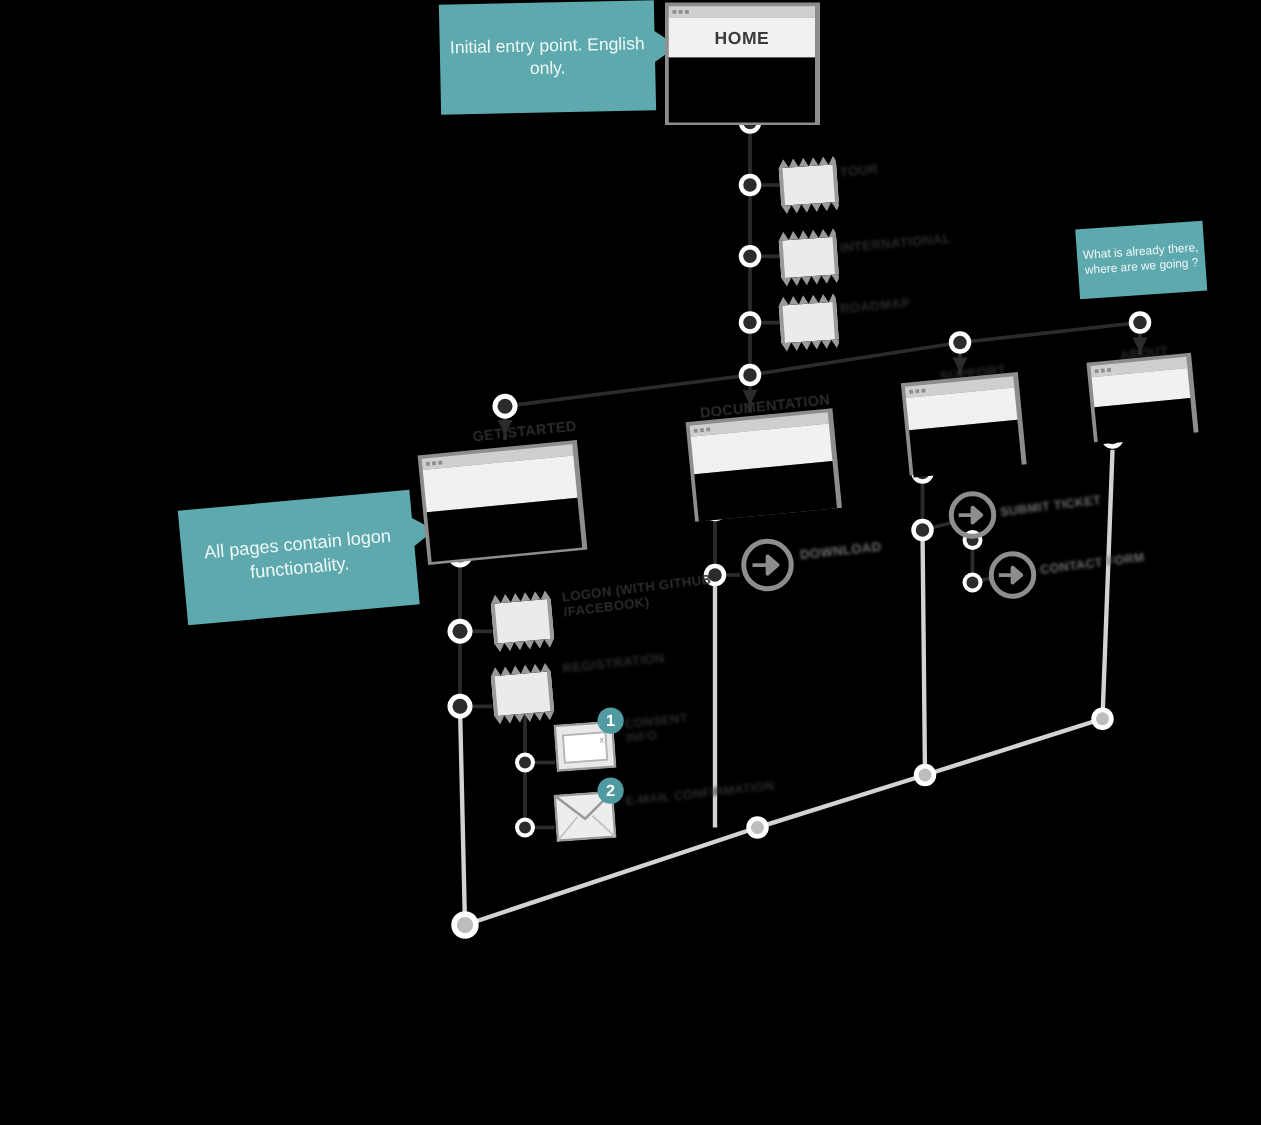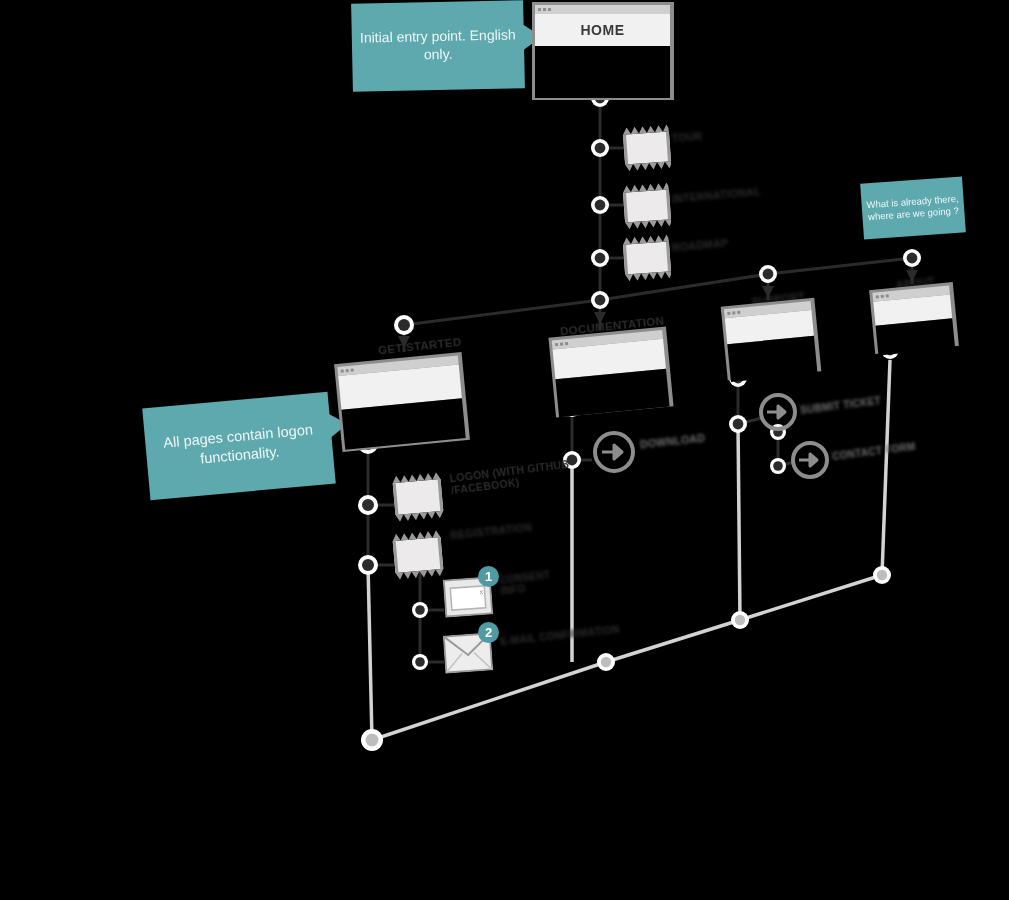--- a/index.html
+++ b/index.html
@@ -174,21 +174,21 @@
     <span class="tail" style="right:-17px;top:22px;border-top:12px solid transparent;
                  border-bottom:12px solid transparent;border-left:18px solid #5ea9ae;"></span>
   </div>
 
   <div class="note" style="left:862px;top:180px;width:102px;height:56px;font-size:9.5px;
               transform:rotate(-4deg);">
     <span>What is already there,
 where are we going ?</span>
   </div>
 
-  <div class="win" style="left:532px;top:2px;width:142px;height:98px;">
+  <div class="win" style="left:532px;top:2px;width:124px;height:98px;">
     <div class="chrome">
       <span class="dots">
         <i></i>
           <i></i>
           <i></i>
         </span>
     </div>
     <div class="band" style="height:32px;">
       <span style="font-size:14px;">HOME</span>
     </div>

